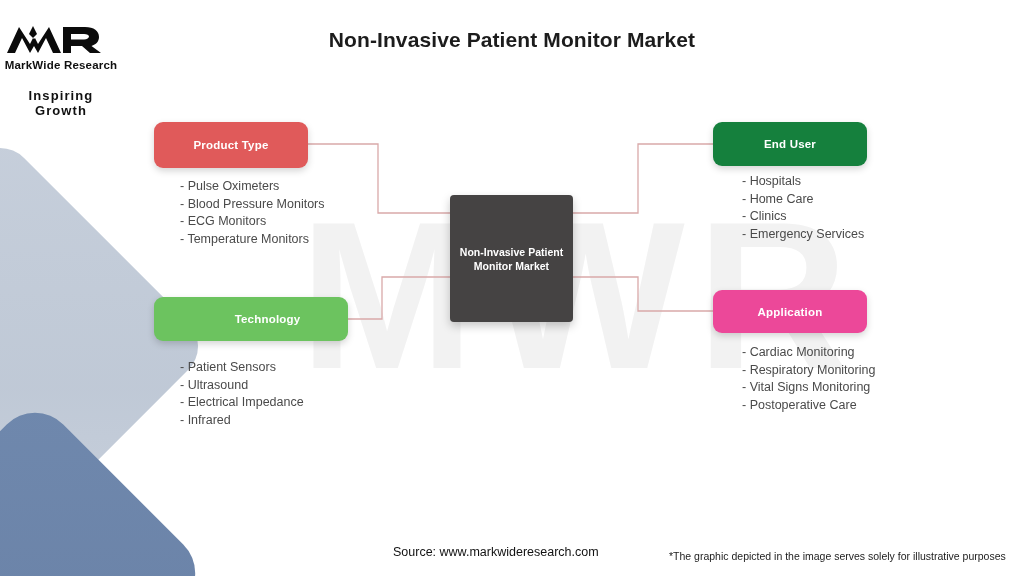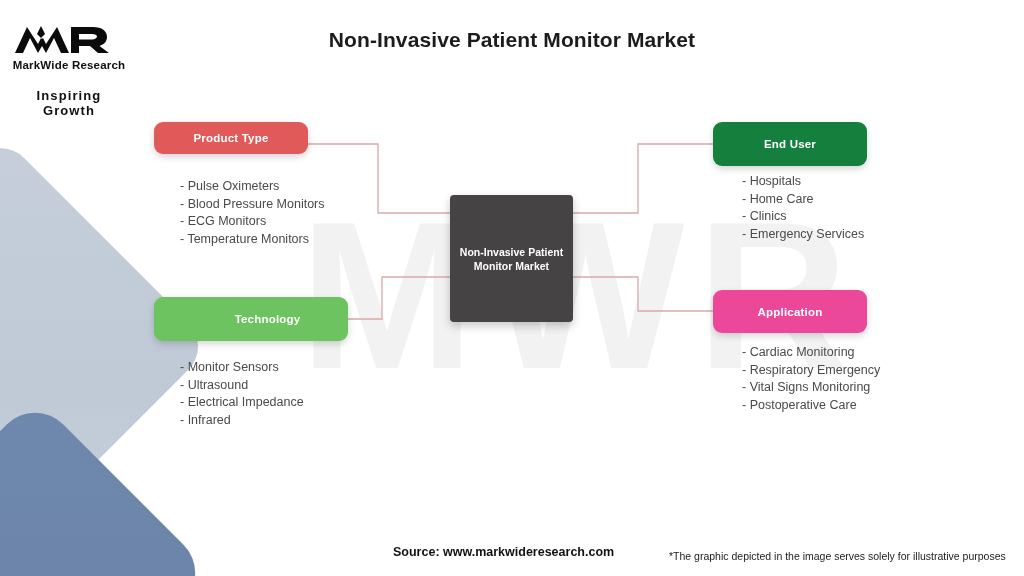--- a/index.html
+++ b/index.html
@@ -58,21 +58,21 @@
     letter-spacing: 12px;
     line-height: 200px;
     text-align: center;
     user-select: none;
     font-family: "Liberation Sans", sans-serif;
   }
 
   
   .logo {
     position: absolute;
-    left: 12px;
+    left: 4px;
     top: 22px;
     width: 120px;
     height: 64px;
   }
   .logo-mark {
     display: block;
     width: 110px;
     height: 36px;
   }
   .logo-name {
@@ -120,21 +120,21 @@
     border-radius: 9px;
     display: flex;
     align-items: center;
     justify-content: center;
     color: #ffffff;
     font-size: 11.5px;
     font-weight: 700;
     letter-spacing: .2px;
     box-shadow: 0 3px 7px rgba(0,0,0,.17);
   }
-  .pill-product  { left:154px; top:122px; width:154px; height:32px; background:#e05a5a; }
+  .pill-product  { left:154px; top:122px; width:154px; height:46px; background:#e05a5a; }
   .pill-tech     { left:154px; top:297px; width:161px; height:44px; background:#6cc35f;padding-left:33px; }
   .pill-enduser  { left:713px; top:122px; width:154px; height:44px; background:#15803d; }
   .pill-app      { left:713px; top:290px; width:154px; height:43px; background:#ec4899; }
 
   .center-node {
     position: absolute;
     left: 450px;
     top: 195px;
     width: 123px;
     height: 127px;
@@ -166,21 +166,21 @@
   .bl-tech    { left:180px; top:359px; }
   .bl-enduser { left:742px; top:173px; }
   .bl-app     { left:742px; top:344px; }
 
   
   .source {
     position: absolute;
     left: 393px;
     top: 545px;
     font-size: 12.5px;
-    font-weight: 700;
+    font-weight: 400;
     color: #121212;
   }
   .disclaimer {
     position: absolute;
     left: 669px;
     top: 550px;
     font-size: 10.5px;
     color: #1c1c1c;
   }
 </style>
@@ -241,32 +241,32 @@
     <div>- Hospitals</div>
     <div>- Home Care</div>
     <div>- Clinics</div>
     <div>- Emergency Services</div>
   </div>
 
   <div class="pill pill-tech">
     <span>Technology</span>
   </div>
   <div class="bullets bl-tech">
-    <div>- Monitor Sensors</div>
+    <div>- Patient Sensors</div>
     <div>- Ultrasound</div>
     <div>- Electrical Impedance</div>
     <div>- Infrared</div>
   </div>
 
   <div class="pill pill-app">
     <span>Application</span>
   </div>
   <div class="bullets bl-app">
     <div>- Cardiac Monitoring</div>
-    <div>- Respiratory Emergency</div>
+    <div>- Respiratory Monitoring</div>
     <div>- Vital Signs Monitoring</div>
     <div>- Postoperative Care</div>
   </div>
 
   <div class="source">Source: www.markwideresearch.com</div>
   <div class="disclaimer">*The graphic depicted in the image serves solely for illustrative purposes</div>
 
 </div>
 
 </body></html>

